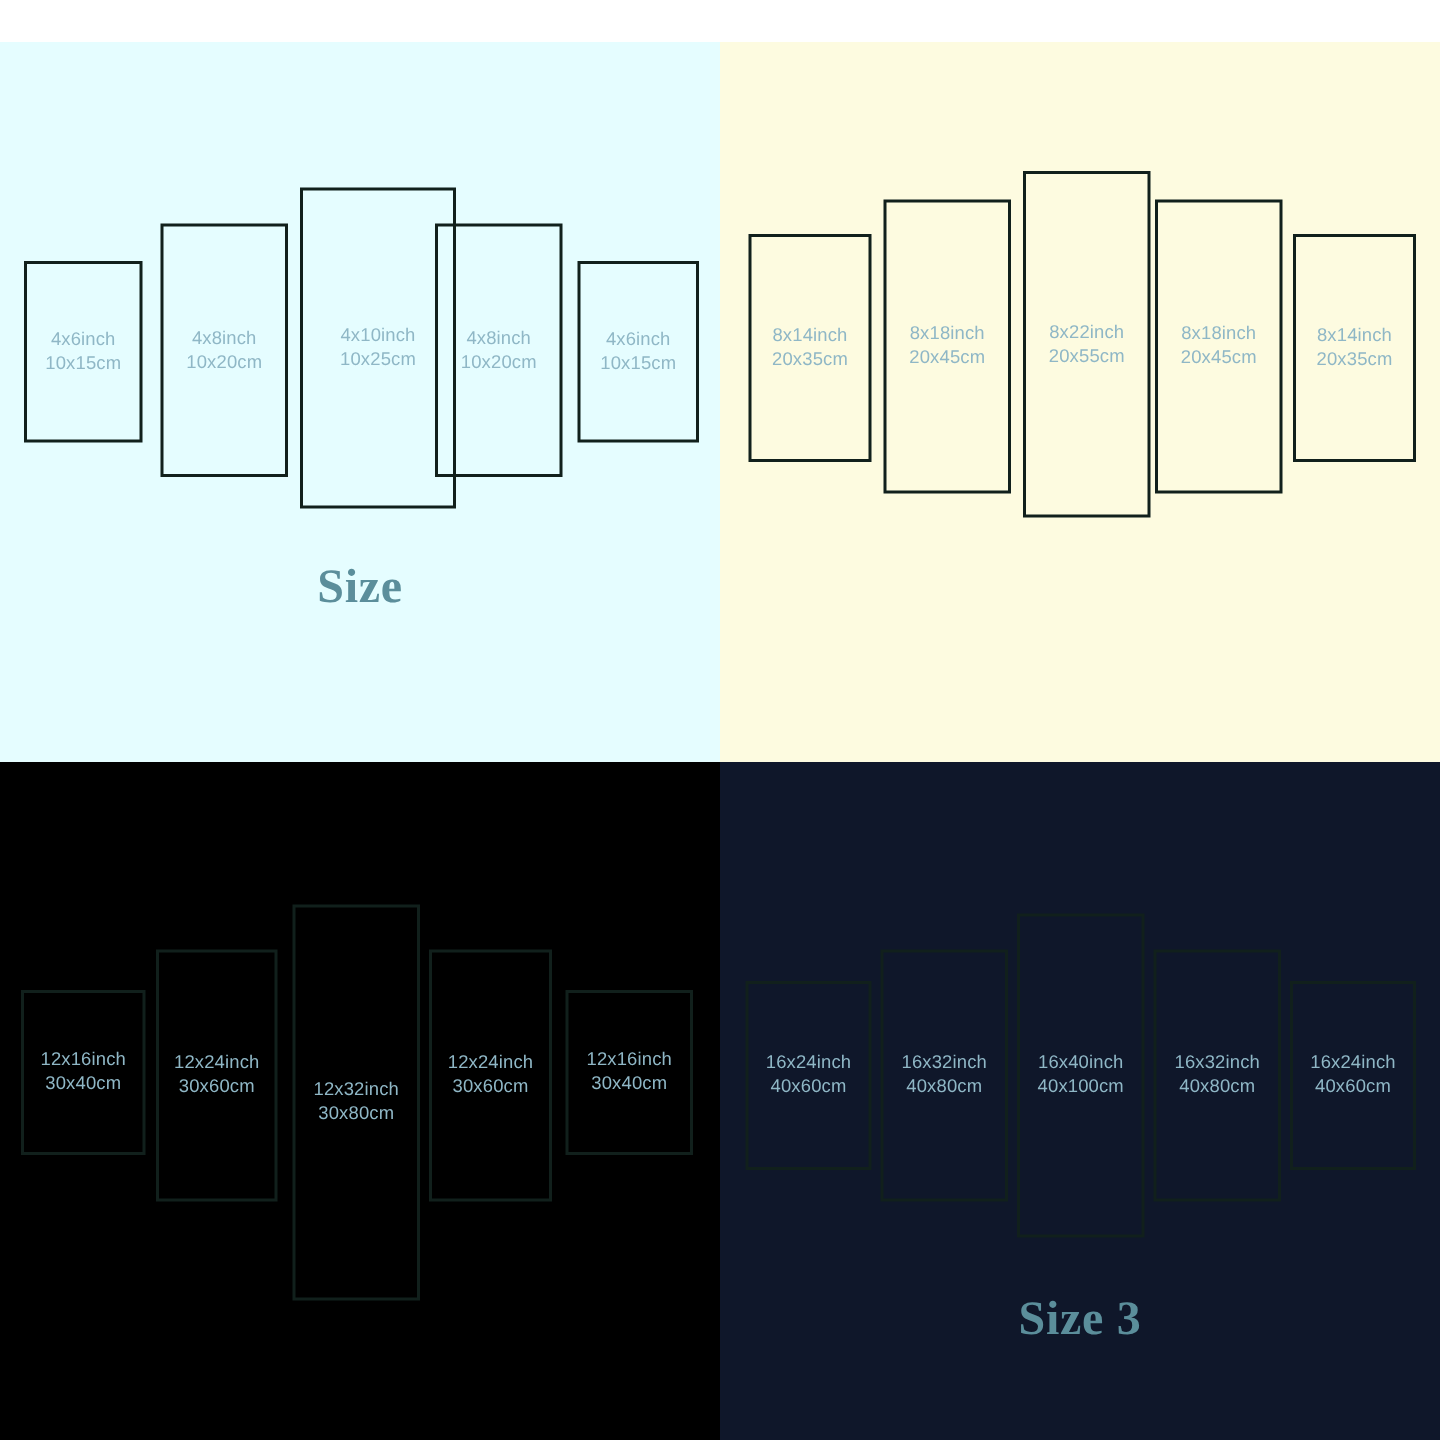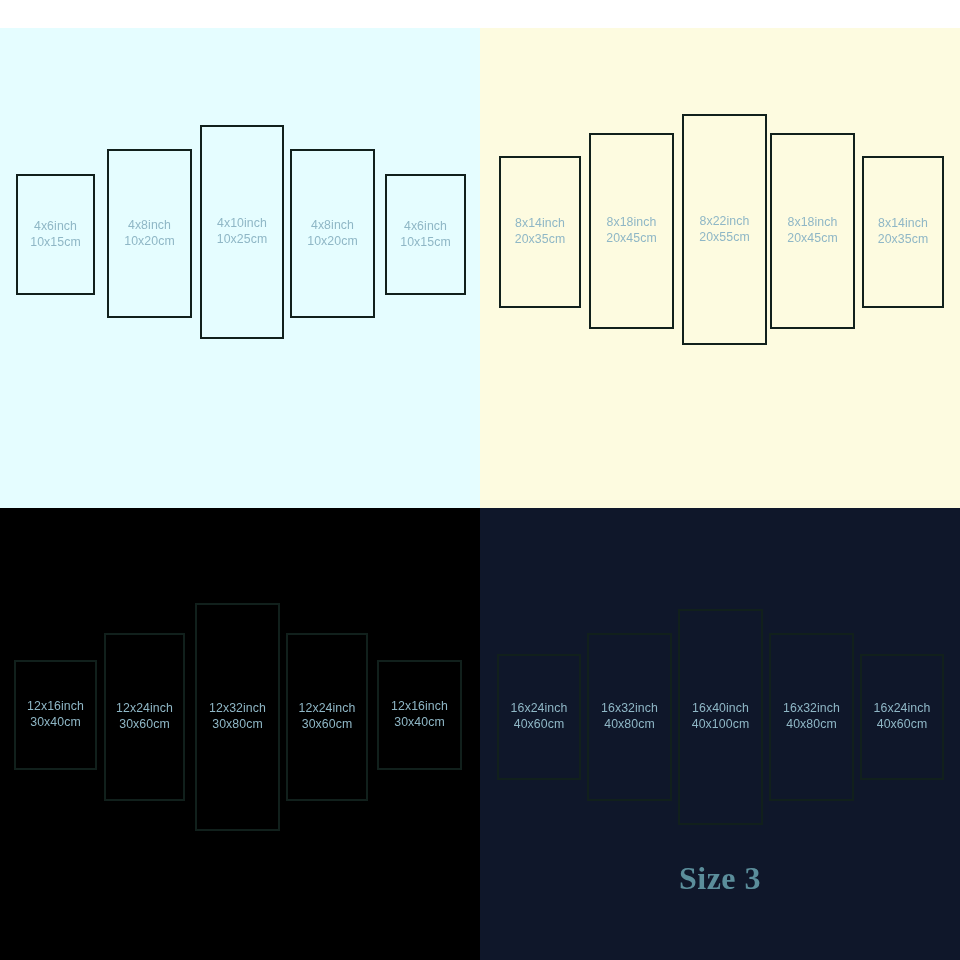--- a/index.html
+++ b/index.html
@@ -82,39 +82,40 @@
             <span class="line-inch">4x6inch</span>
             <span class="line-cm">10x15cm</span>
           </div>
         </div>
         <div class="panel" style="left: 107px; top: 121px; width: 85px; height: 169px; border-color: rgb(17, 32, 28);">
           <div class="panel-label" style="color: rgb(143, 183, 198);">
             <span class="line-inch">4x8inch</span>
             <span class="line-cm">10x20cm</span>
           </div>
         </div>
-        <div class="panel" style="left: 200px; top: 97px; width: 84px; height: 214px; border-color: rgb(17, 32, 28);">
+        <div class="panel" style="left: 200px; top: 97px; width: 104px; height: 214px; border-color: rgb(17, 32, 28);">
           <div class="panel-label" style="color: rgb(143, 183, 198);">
             <span class="line-inch">4x10inch</span>
             <span class="line-cm">10x25cm</span>
           </div>
         </div>
         <div class="panel" style="left: 290px; top: 121px; width: 85px; height: 169px; border-color: rgb(17, 32, 28);">
           <div class="panel-label" style="color: rgb(143, 183, 198);">
             <span class="line-inch">4x8inch</span>
             <span class="line-cm">10x20cm</span>
           </div>
         </div>
         <div class="panel" style="left: 385px; top: 146px; width: 81px; height: 121px; border-color: rgb(17, 32, 28);">
           <div class="panel-label" style="color: rgb(143, 183, 198);">
             <span class="line-inch">4x6inch</span>
             <span class="line-cm">10x15cm</span>
           </div>
         </div>
       </div>
+    <div class="quadrant-title" style="color: rgb(91, 142, 155);">Size</div>
   </div>
 
   <div class="quadrant" id="q1" style="background: rgb(253, 251, 224);">
     <div class="panel-stage">
         <div class="panel" style="left: 19px; top: 128px; width: 82px; height: 152px; border-color: rgb(17, 32, 28);">
           <div class="panel-label" style="color: rgb(143, 183, 198);">
             <span class="line-inch">8x14inch</span>
             <span class="line-cm">20x35cm</span>
           </div>
         </div>
@@ -152,21 +153,21 @@
             <span class="line-inch">12x16inch</span>
             <span class="line-cm">30x40cm</span>
           </div>
         </div>
         <div class="panel" style="left: 104px; top: 125px; width: 81px; height: 168px; border-color: rgb(17, 32, 28);">
           <div class="panel-label" style="color: rgb(143, 183, 198);">
             <span class="line-inch">12x24inch</span>
             <span class="line-cm">30x60cm</span>
           </div>
         </div>
-        <div class="panel" style="left: 195px; top: 95px; width: 85px; height: 228px; border-color: rgb(17, 32, 28);">
+        <div class="panel" style="left: 195px; top: 95px; width: 85px; height: 264px; border-color: rgb(17, 32, 28);">
           <div class="panel-label" style="color: rgb(143, 183, 198);">
             <span class="line-inch">12x32inch</span>
             <span class="line-cm">30x80cm</span>
           </div>
         </div>
         <div class="panel" style="left: 286px; top: 125px; width: 82px; height: 168px; border-color: rgb(17, 32, 28);">
           <div class="panel-label" style="color: rgb(143, 183, 198);">
             <span class="line-inch">12x24inch</span>
             <span class="line-cm">30x60cm</span>
           </div>

